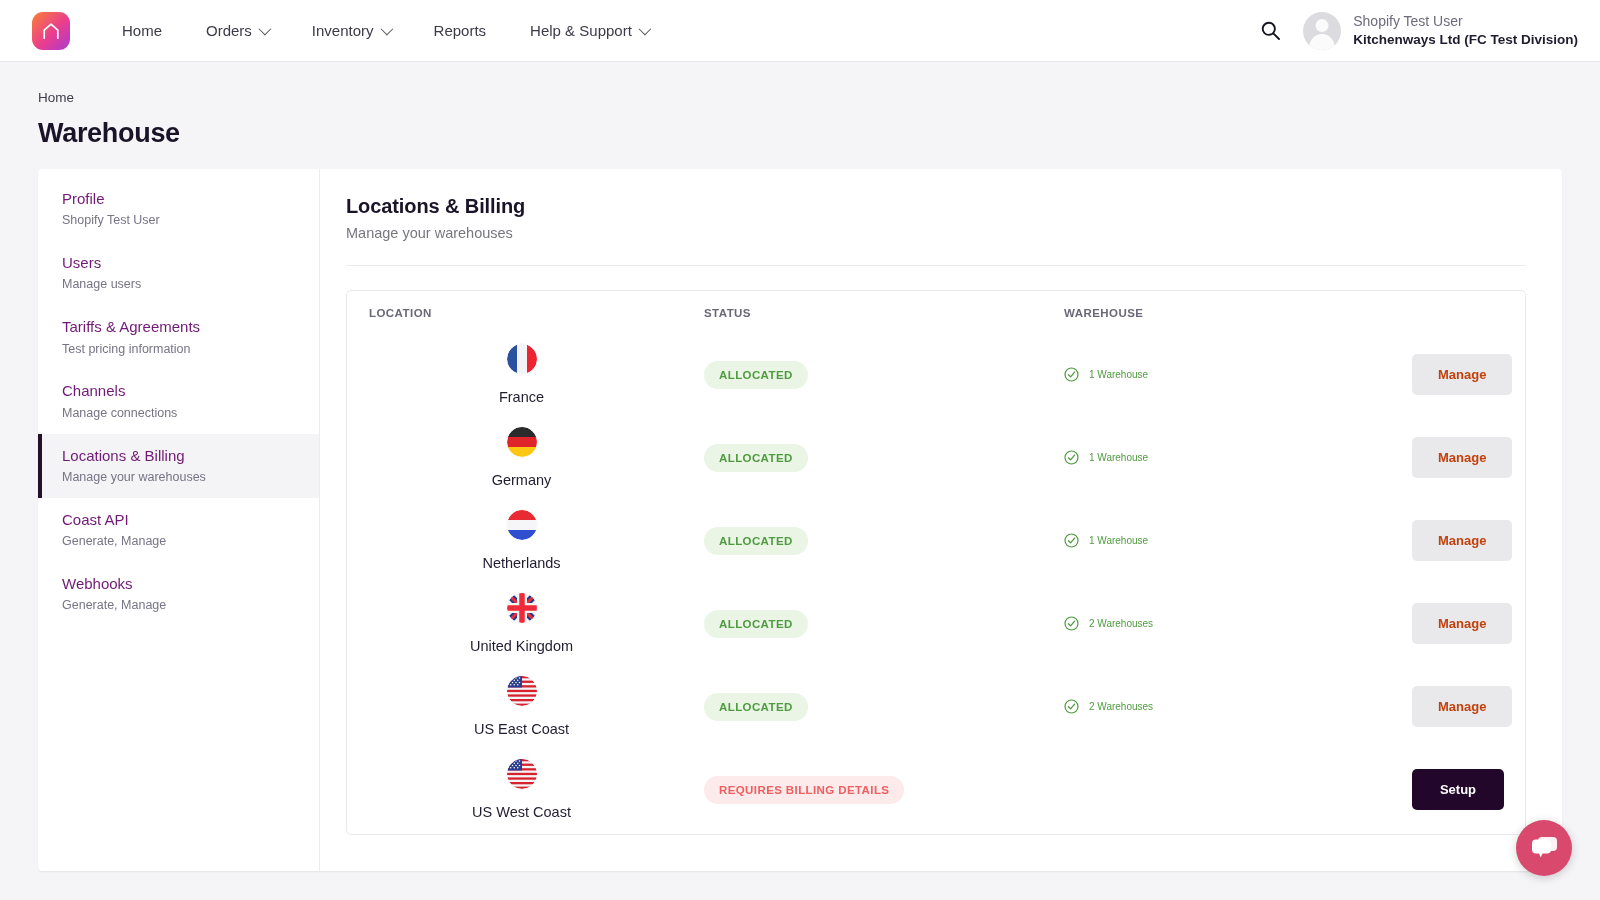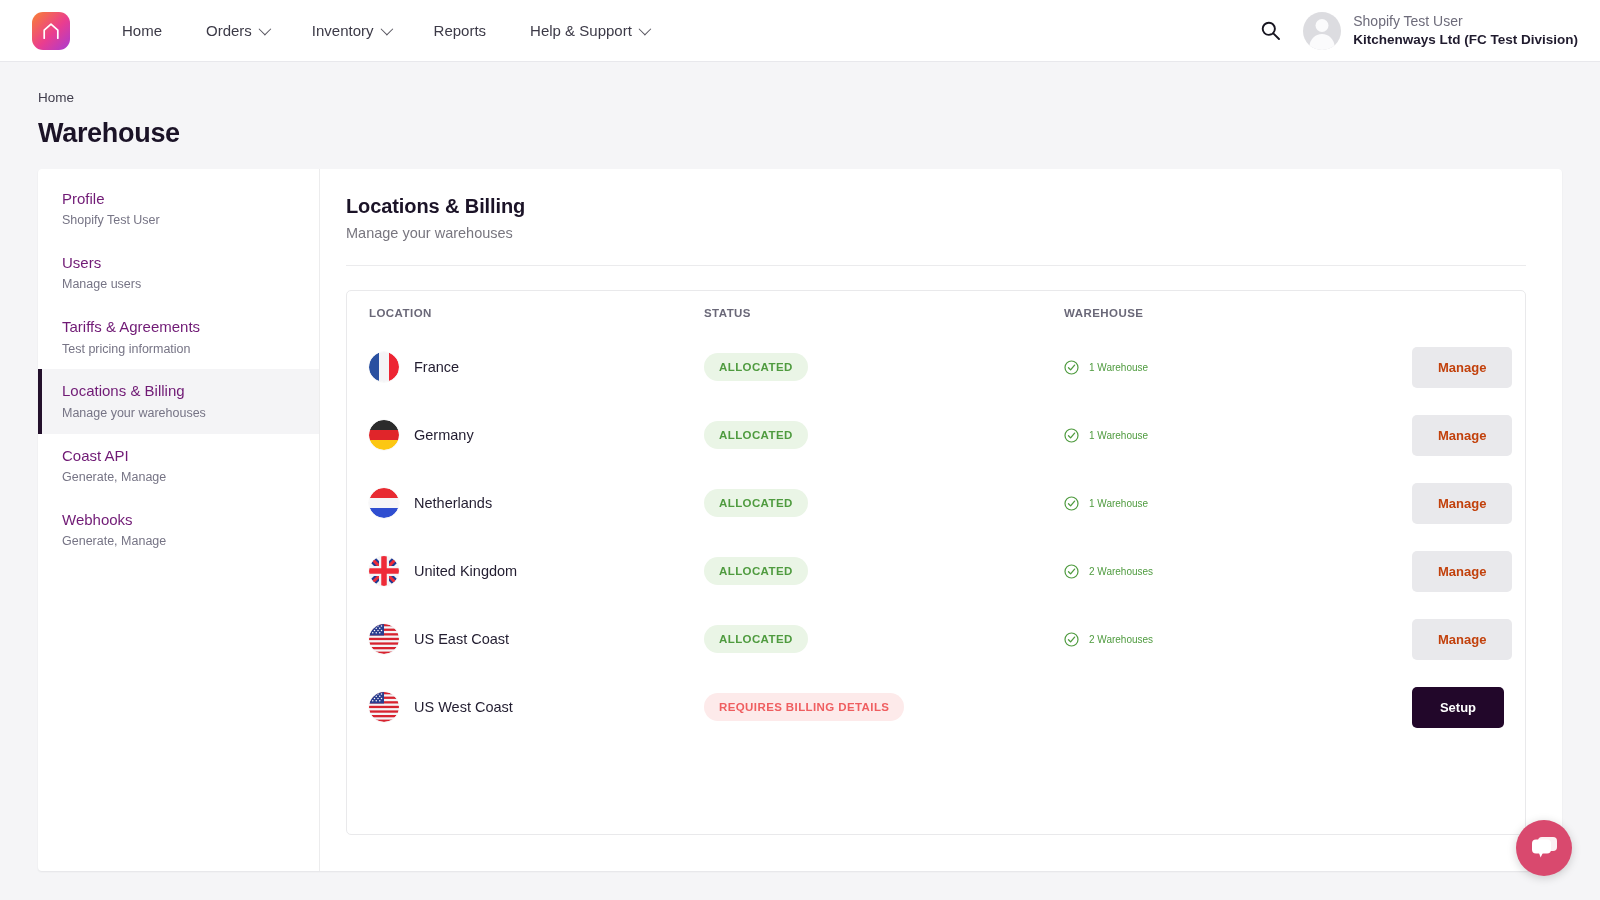--- a/index.html
+++ b/index.html
@@ -200,21 +200,21 @@
   .tbl td {
     padding: 11px 8px 11px 22px;
     vertical-align: middle;
     height: 68px;
   }
   .col-location  { width: 335px; }
   .col-status    { width: 360px; }
   .col-warehouse { width: 348px; }
   .col-action    { width: auto; }
 
-  .loc-cell { display: flex; align-items: center; gap: 15px; }
+  .loc-cell { display: flex; align-items: center; gap: 15px; flex-direction: column; }
   .flag {
     width: 30px; height: 30px;
     border-radius: 50%;
     overflow: hidden;
     flex: 0 0 auto;
     box-shadow: 0 0 0 0.5px rgba(0,0,0,.05);
   }
   .flag svg { display: block; width: 30px; height: 30px; }
   .loc-name { font-size: 14.5px; color: #221d30; }
 
@@ -333,20 +333,24 @@
     <div class="snav-item">
       <div class="snav-label">Users</div>
       <div class="snav-sub">Manage users</div>
     </div>
 
     <div class="snav-item">
       <div class="snav-label">Tariffs &amp; Agreements</div>
       <div class="snav-sub">Test pricing information</div>
     </div>
 
+    <div class="snav-item">
+      <div class="snav-label">Channels</div>
+      <div class="snav-sub">Manage connections</div>
+    </div>
 
     <div class="snav-item active">
       <div class="snav-label">Locations &amp; Billing</div>
       <div class="snav-sub">Manage your warehouses</div>
     </div>
 
 
     <div class="snav-item">
       <div class="snav-label">Coast API</div>
       <div class="snav-sub">Generate, Manage</div>

